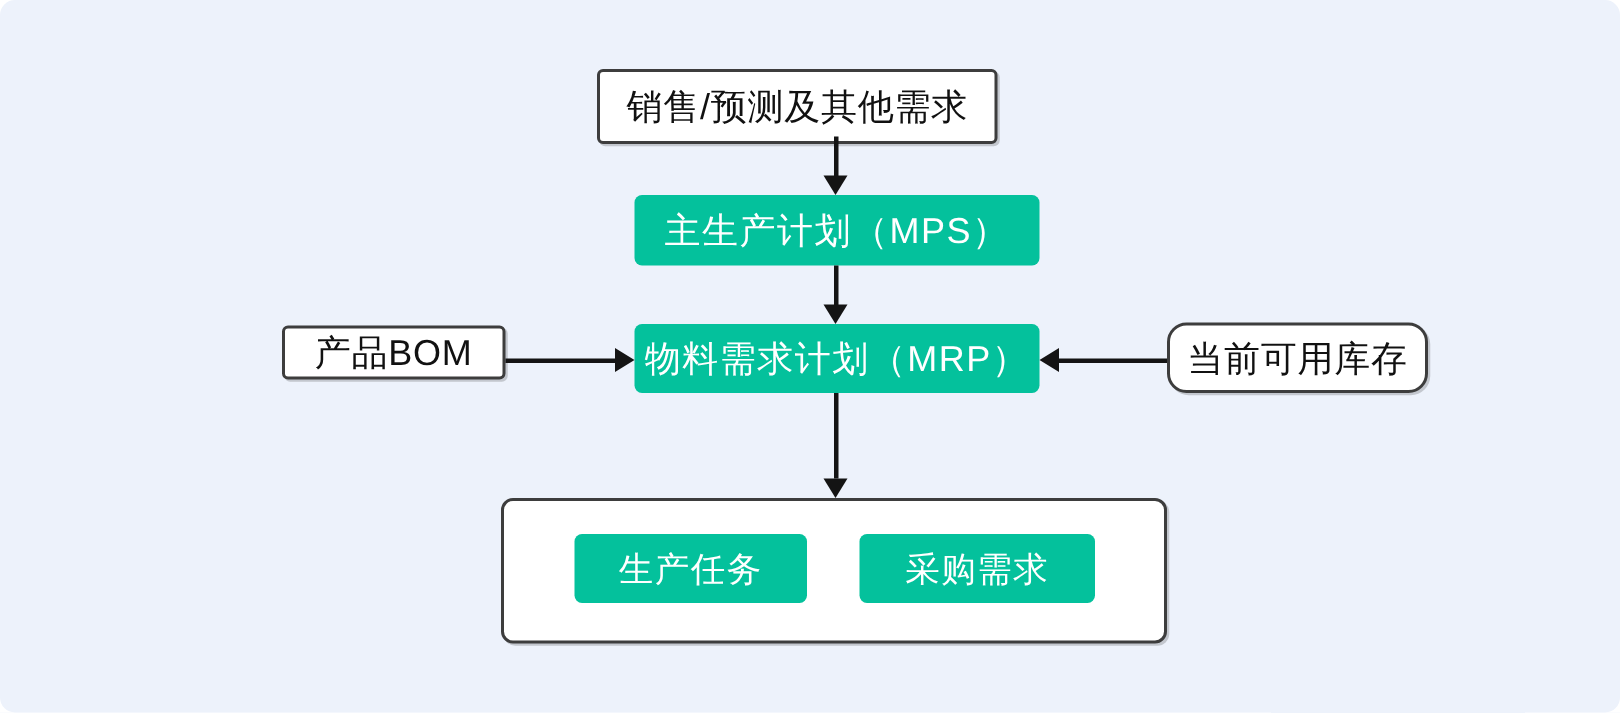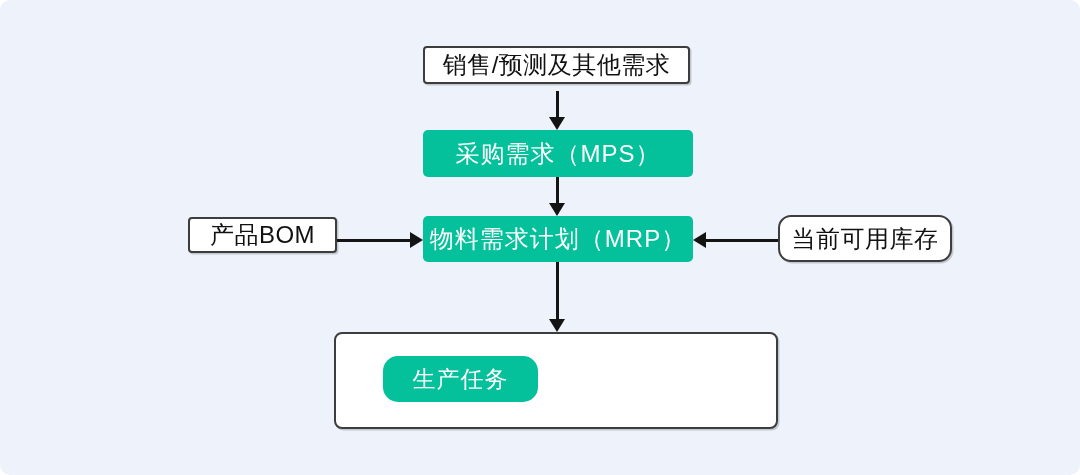--- a/index.html
+++ b/index.html
@@ -74,26 +74,26 @@
     border-top: 8px solid transparent;
     border-bottom: 8px solid transparent;
     border-right: 13px solid var(--arrow, #141414);
   }
 </style>
 </head>
 <body>
 
 <div class="canvas">
 
-  <div class="node white-node" style="left:423px; top:46px; width:267px; height:38px;text-align:right;">销售/预测及其他需求</div>
+  <div class="node white-node" style="left:398px; top:46px; width:267px; height:50px;text-align:right;">销售/预测及其他需求</div>
 
   <div class="vline" style="left:556px; top:91px; height:28px;"></div>
   <div class="head head-down" style="left:549px; top:117px;"></div>
 
-  <div class="node green-node" style="left:423px; top:130px; width:270px; height:47px;">采购需求（MPS）</div>
+  <div class="node green-node" style="left:423px; top:130px; width:270px; height:47px;">主生产计划（MPS）</div>
 
   <div class="vline" style="left:556px; top:177px; height:27px;"></div>
   <div class="head head-down" style="left:549px; top:203px;"></div>
 
   <div class="node green-node" style="left:423px; top:216px; width:270px; height:46px;">物料需求计划（MRP）</div>
 
   <div class="node white-node" style="left:188px; top:217px; width:149px; height:36px;">产品BOM</div>
 
   <div class="hline" style="left:337px; top:239px; width:75px;"></div>
   <div class="head head-right" style="left:410px; top:232px;"></div>
@@ -101,16 +101,17 @@
   <div class="node white-node" style="left:778px; top:215px; width:174px; height:47px;border-radius:13px;">当前可用库存</div>
 
   <div class="hline" style="left:705px; top:239px; width:73px;"></div>
   <div class="head head-left" style="left:693px; top:232px;"></div>
 
   <div class="vline" style="left:556px; top:262px; height:57px;"></div>
   <div class="head head-down" style="left:549px; top:319px;"></div>
 
   <div class="node container-node" style="left:334px; top:332px; width:444px; height:97px;"></div>
 
-  <div class="node green-node" style="left:383px; top:356px; width:155px; height:46px; font-size:23px;border-radius:15px;">生产任务</div>
+  <div class="node green-node" style="left:383px; top:356px; width:155px; height:46px; font-size:23px;">生产任务</div>
 
+  <div class="node green-node" style="left:573px; top:356px; width:157px; height:46px; font-size:23px;">采购需求</div>
 
 </div>
 
 </body></html>

